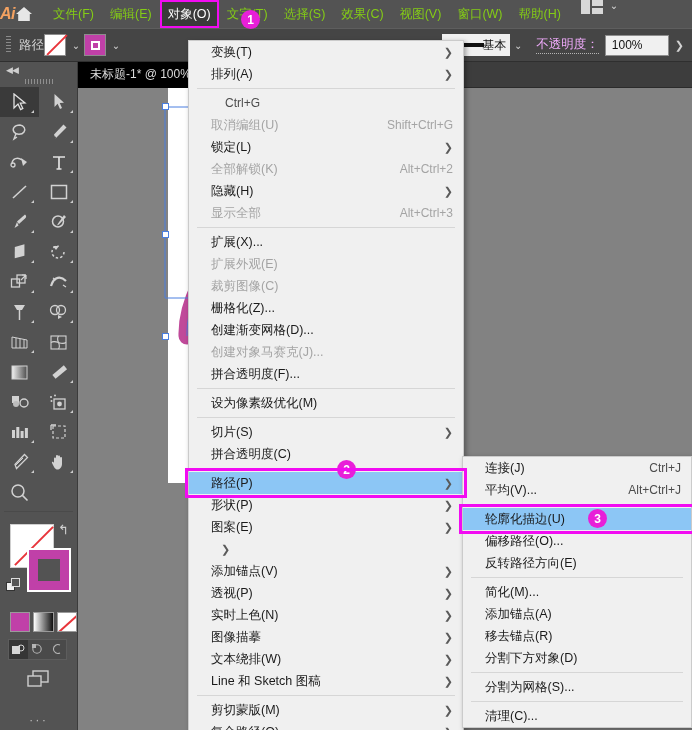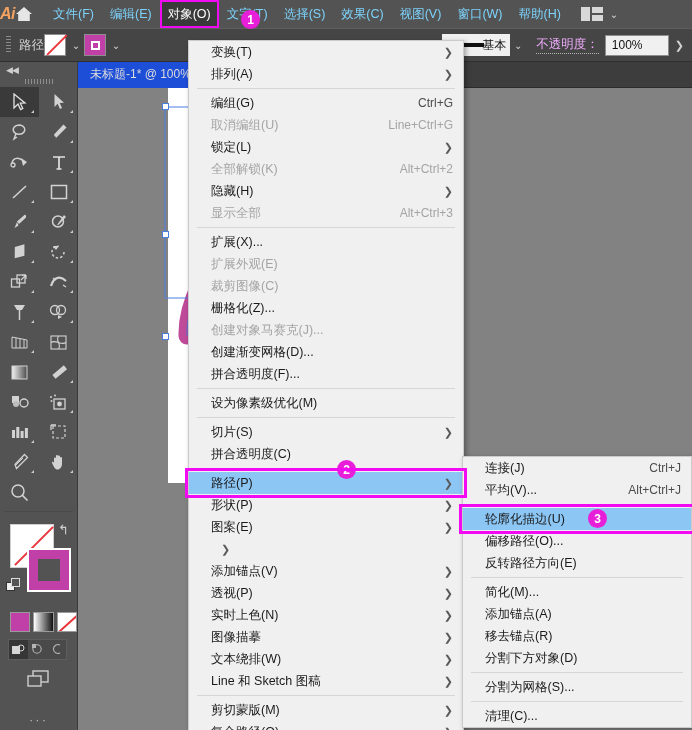--- a/index.html
+++ b/index.html
@@ -8,34 +8,34 @@
     background: #535353;
     font-family: "Liberation Sans", "DejaVu Sans", sans-serif;
     overflow: hidden;
     -webkit-font-smoothing: antialiased;
   }
   #app { position: relative; width: 692px; height: 730px; }
 
   
   .menubar {
     position: absolute; left: 0; top: 0; width: 592px; height: 28px;
-    background: #535353; display: flex; align-items: center;
+    background: #535353; display: flex; 
   }
   .ai-logo {
     width: 40px; height: 28px; display: flex; align-items: center; justify-content: center;
     color: #f4a261; font-size: 16px; font-weight: bold; font-style: italic;
     letter-spacing: -0.5px;
   }
   .home-icon {
     width: 34px; height: 28px; display: flex; align-items: center; justify-content: center;
   }
   .mb-sep { width: 1px; height: 16px; background: #6d6d6d; margin: 0 6px; }
   .mb-item {
     height: 28px; padding: 0 8px; display: flex; align-items: center;
-    color: #7dd3fc; font-size: 12.5px; white-space: nowrap;
+    color: #84cc16; font-size: 12.5px; white-space: nowrap;
   }
   .mb-item.active {
     background: #3a3a3a; outline: 2px solid #f20bf2; outline-offset: -2px;
     color: #ffffff;
   }
   .ws-icon { width: 22px; height: 14px; display: flex; }
   .ws-chev { margin-left: 7px; color: #d7d7d7; font-size: 10px; }
 
   
   .controlbar {
@@ -78,21 +78,21 @@
   .cb-arrow { color: #d2d2d2; font-size: 11px; margin-left: 6px; }
 
   
   .tabbar {
     position: absolute; left: 78px; top: 62px; width: 614px; height: 26px;
     background: #3d3d3d; border-bottom: 1px solid #2b2b2b;
     display: flex; align-items: center;
   }
   .doc-tab {
     height: 26px; padding: 4px 12px; display: flex; align-items: center;
-    background: #1d4ed8; color: #dcdcdc; font-size: 12px; white-space: nowrap;
+    background: #000000; color: #dcdcdc; font-size: 12px; white-space: nowrap;
   }
 
   
   .toolpanel {
     position: absolute; left: 0; top: 62px; width: 78px; height: 668px;
     background: #535353; border-right: 1px solid #3b3b3b;
   }
   .tp-header { height: 16px; display: flex; align-items: center; padding-left: 6px; }
   .tp-arrows { color: #cfcfcf; font-size: 9px; letter-spacing: -1px; }
   .tp-grip { width: 28px; height: 5px; margin: 1px auto 3px auto;
@@ -524,26 +524,25 @@
       <div class="mrow">
         <span class="label">变换(T)</span>
         <span class="arrow">❯</span>
       </div>
       <div class="mrow">
         <span class="label">排列(A)</span>
         <span class="arrow">❯</span>
       </div>
       <div class="msep"></div>
       <div class="mrow">
-        <span class="label">编组(G)</span>
         <span class="accel">Ctrl+G</span>
       </div>
       <div class="mrow disabled">
         <span class="label">取消编组(U)</span>
-        <span class="accel">Line+Ctrl+G</span>
+        <span class="accel">Shift+Ctrl+G</span>
       </div>
       <div class="mrow">
         <span class="label">锁定(L)</span>
         <span class="arrow">❯</span>
       </div>
       <div class="mrow disabled">
         <span class="label">全部解锁(K)</span>
         <span class="accel">Alt+Ctrl+2</span>
       </div>
       <div class="mrow">
@@ -560,25 +559,25 @@
       </div>
       <div class="mrow disabled">
         <span class="label">扩展外观(E)</span>
       </div>
       <div class="mrow disabled">
         <span class="label">裁剪图像(C)</span>
       </div>
       <div class="mrow">
         <span class="label">栅格化(Z)...</span>
       </div>
+      <div class="mrow">
+        <span class="label">创建渐变网格(D)...</span>
+      </div>
       <div class="mrow disabled">
         <span class="label">创建对象马赛克(J)...</span>
-      </div>
-      <div class="mrow">
-        <span class="label">创建渐变网格(D)...</span>
       </div>
       <div class="mrow">
         <span class="label">拼合透明度(F)...</span>
       </div>
       <div class="msep"></div>
       <div class="mrow">
         <span class="label">设为像素级优化(M)</span>
       </div>
       <div class="msep"></div>
       <div class="mrow">

